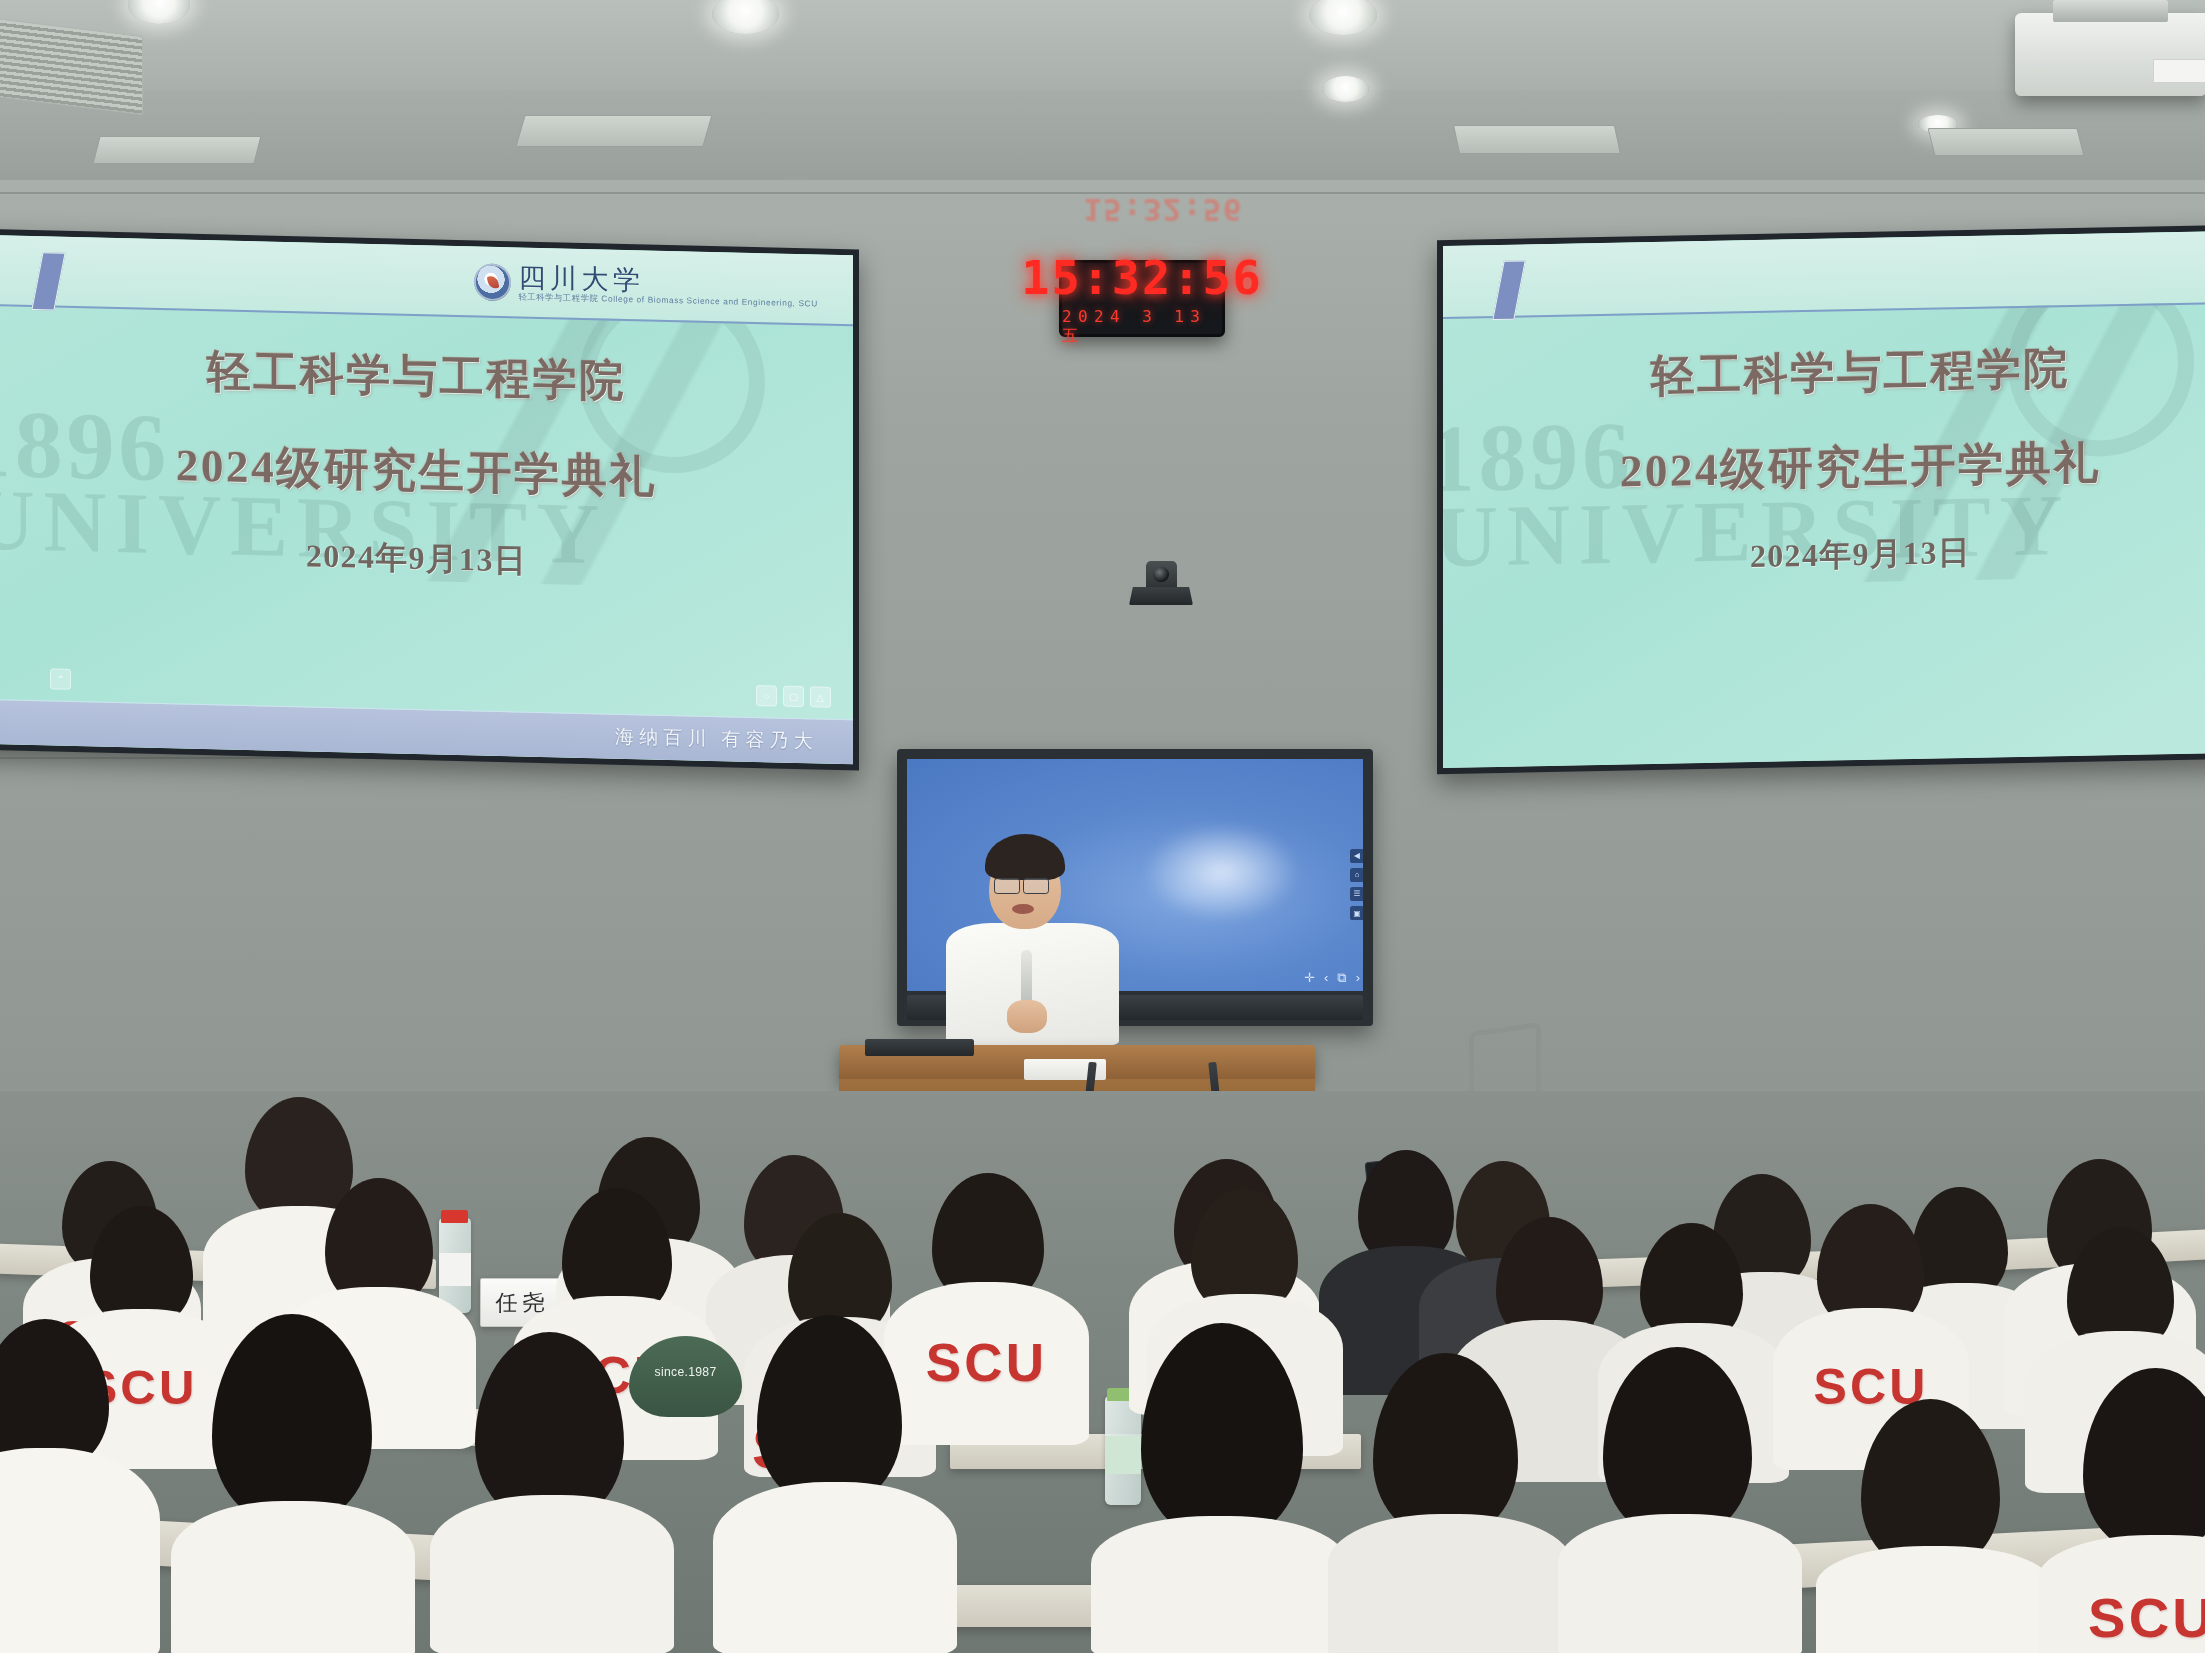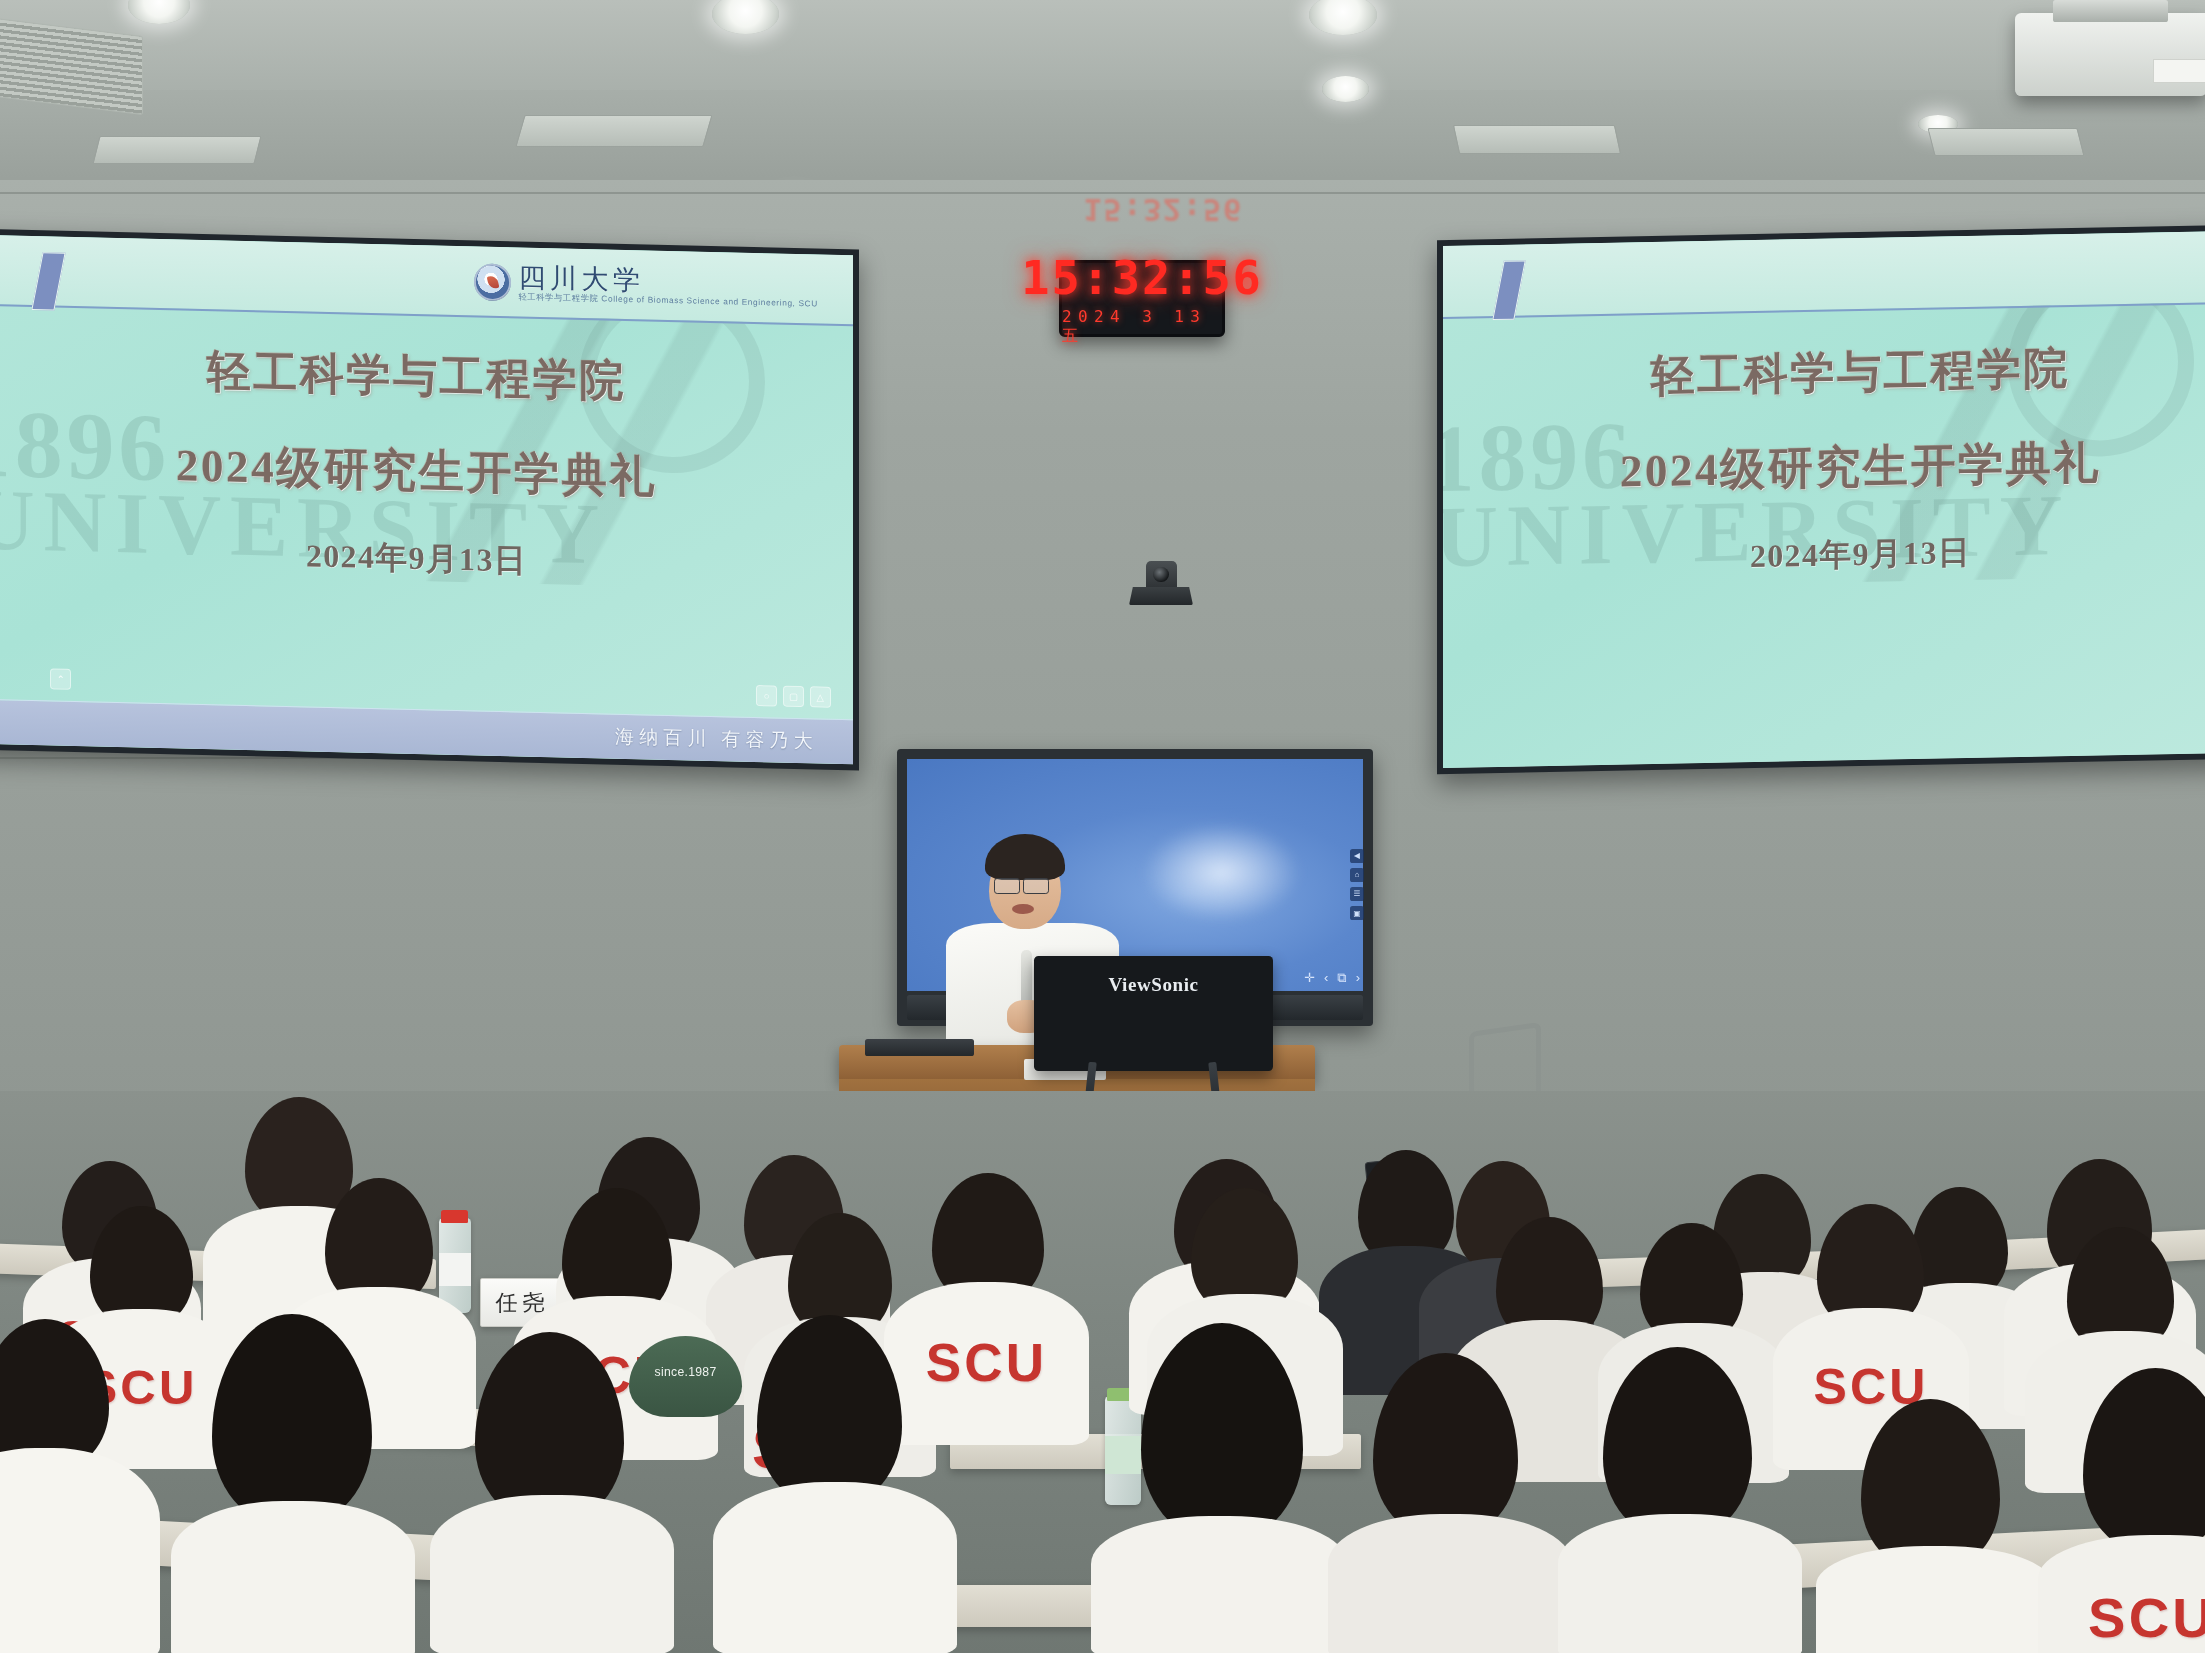--- a/index.html
+++ b/index.html
@@ -355,23 +355,20 @@
   <div class="podium-split" style="left:1075px;top:1147px;height:175px;"></div>
   <div class="podium-seal" style="left:1011px;top:1166px;"></div>
   <div class="podium-side" style="left:848px;top:1129px;width:64px;height:192px;
               clip-path:polygon(0 6%,100% 0,100% 100%,0 94%);"></div>
   <div class="podium-panel" style="left:857px;top:1168px;width:45px;height:109px;border-radius:1.9px;"></div>
   <div style="position:absolute;left:865px;top:1039px;width:109px;height:16.7px;
               background:linear-gradient(#3b4045,#24282b);border-radius:2.6px;"></div>
   <div style="position:absolute;left:1024px;top:1059px;width:82px;height:20.5px;
               background:linear-gradient(#f7f7f3,#e2e3de);border-radius:1.9px;"></div>
 
-  <div class="mon-shell" style="left:1034px;top:956px;width:239px;height:115px;">
-    <div class="mon-brand">ViewSonic</div>
-  </div>
   <div class="mon-leg" style="left:1086px;top:1062px;height:53px;transform:rotate(6deg);"></div>
   <div class="mon-leg" style="left:1211px;top:1062px;height:53px;transform:rotate(-6deg);"></div>
   <div class="mon-foot" style="left:1065px;top:1107px;width:167px;height:10.3px;"></div>
 
   <div class="chair" style="left:1469px;top:1027px;width:62px;height:160px;transform:skewY(-8deg);"></div>
 
   <div style="position:absolute;left:0;top:1091px;width:2205px;height:565px;
               background:linear-gradient(180deg,#8b928d 0%,#7e8681 40%,#6f7772 100%);"></div>
 
   <div class="desk" style="left:-26px;top:1251px;width:462px;height:29.5px;transform:skewY(2deg);"></div>

